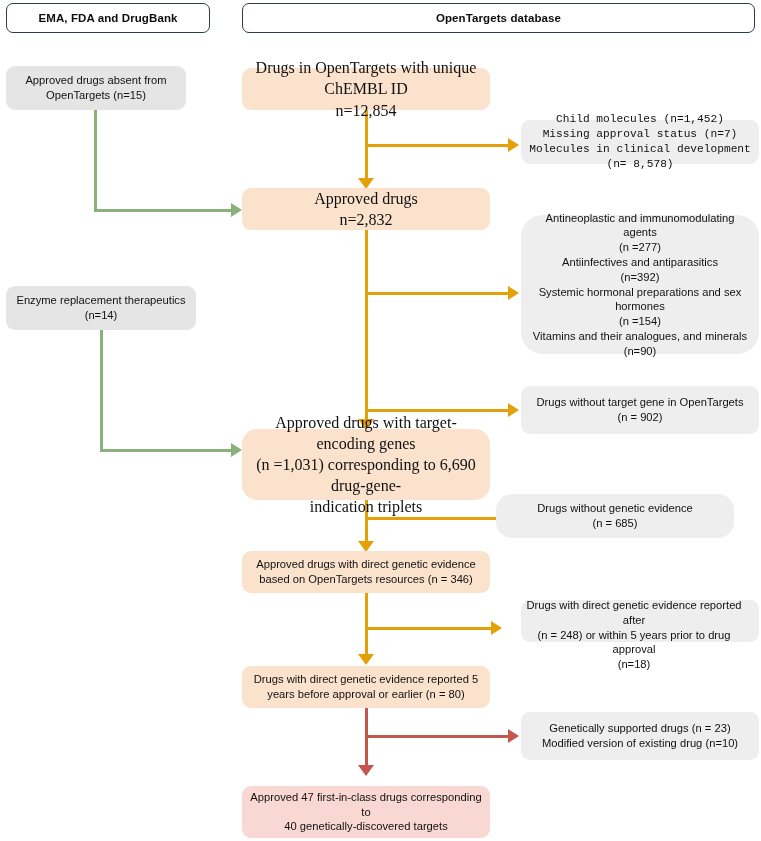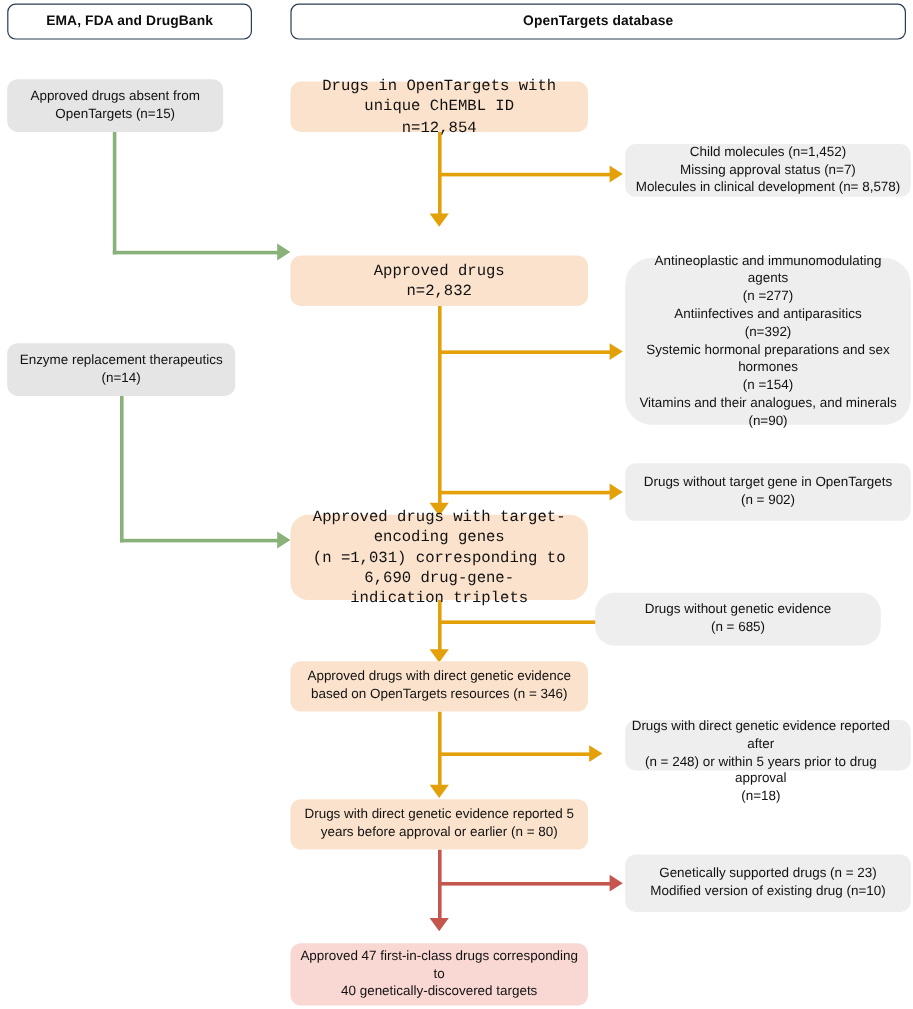--- a/index.html
+++ b/index.html
@@ -36,21 +36,21 @@
     line-height: 1.32;
     padding: 4px 7px;
     white-space: pre-line;
   }
   .green  { background: #e5e5e5; }
   .orange { background: #fbe2cd; }
   .gray   { background: #eeeeee; }
   .pink   { background: #f9d8d4; }
 
   
-  .fam-a { font-family: Liberation Mono, monospace; font-size: 13px; }
+  .fam-a { font-family: Liberation Serif, serif; font-size: 16px; }
   
   .fam-b { font-family: "Liberation Sans", sans-serif; font-size: 11.2px; }
 
   
   .overflow { overflow: visible; }
   .overflow > span { display: block; width: 258px; margin-left: -12px; margin-top: 28px; }
 
   
   .vline, .hline { position: absolute; }
   .vline { width: 3px; }
@@ -127,37 +127,37 @@
 
   <div class="hline c-orange" style="left:365px; top:627px; width:130px;"></div>
   <div class="arrow arrow-right a-orange" style="left:491px; top:621px;"></div>
 
   <div class="hline c-red" style="left:365px; top:735px; width:147px;"></div>
   <div class="arrow arrow-right a-red" style="left:508px; top:729px;"></div>
 
   <div class="node orange fam-a" style="left:242px; top:68px; width:248px; height:42px;">Drugs in OpenTargets with unique ChEMBL ID
 n=12,854</div>
 
-  <div class="node orange fam-a" style="left:242px; top:188px; width:248px; height:42px;margin-top:25px;">Approved drugs
+  <div class="node orange fam-a" style="left:242px; top:188px; width:248px; height:42px;">Approved drugs
 n=2,832</div>
 
   <div class="node orange fam-a" style="left:242px; top:429px; width:248px; height:71px;border-radius:15px;">Approved drugs with target-encoding genes
 (n =1,031) corresponding to 6,690 drug-gene-
 indication triplets</div>
 
   <div class="node orange fam-b" style="left:242px; top:551px; width:248px; height:42px;">Approved drugs  with direct genetic evidence
 based on OpenTargets resources (n = 346)</div>
 
   <div class="node orange fam-b" style="left:242px; top:666px; width:248px; height:42px;">Drugs with direct genetic evidence reported 5
 years before approval or earlier (n = 80)</div>
 
   <div class="node pink fam-b" style="left:242px; top:786px; width:248px; height:52px;">Approved 47 first-in-class drugs corresponding to
 40 genetically-discovered targets</div>
 
-  <div class="node gray fam-b" style="left:521px; top:120px; width:238px; height:44px;">Child molecules (n=1,452)
+  <div class="node gray fam-b" style="left:521px; top:120px; width:238px; height:44px;font-family:Liberation Mono, monospace;">Child molecules (n=1,452)
 Missing approval status (n=7)
 Molecules in clinical development (n= 8,578)</div>
 
   <div class="node gray fam-b" style="left:521px; top:215px; width:238px; height:139px;border-radius:22px;">Antineoplastic and immunomodulating agents
 (n =277)
 Antiinfectives and antiparasitics
 (n=392)
 Systemic hormonal preparations and sex
 hormones
 (n =154)

